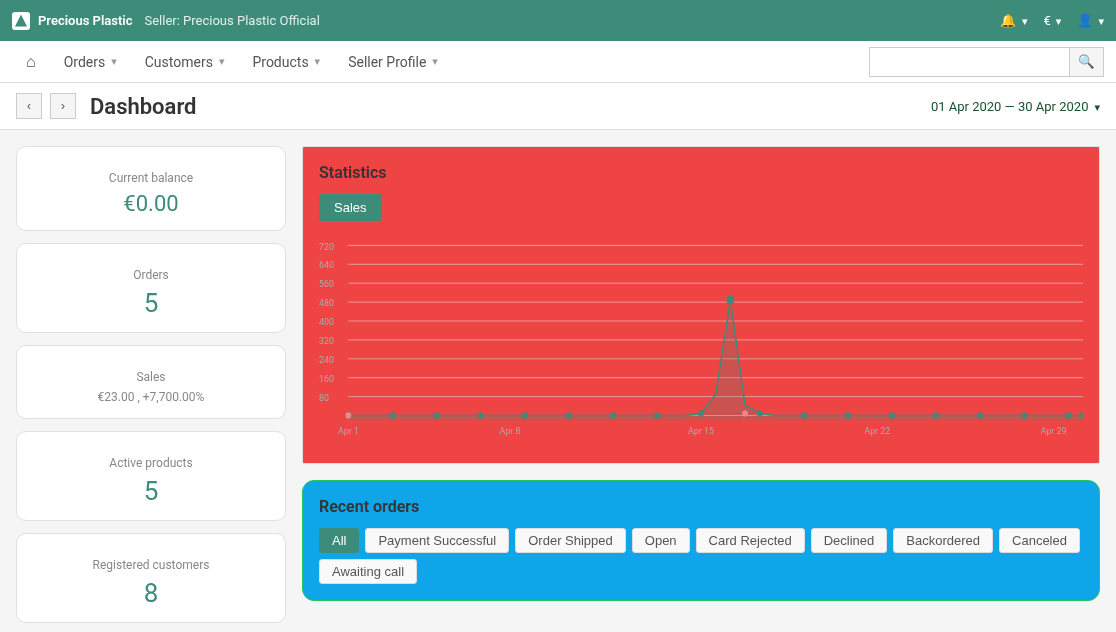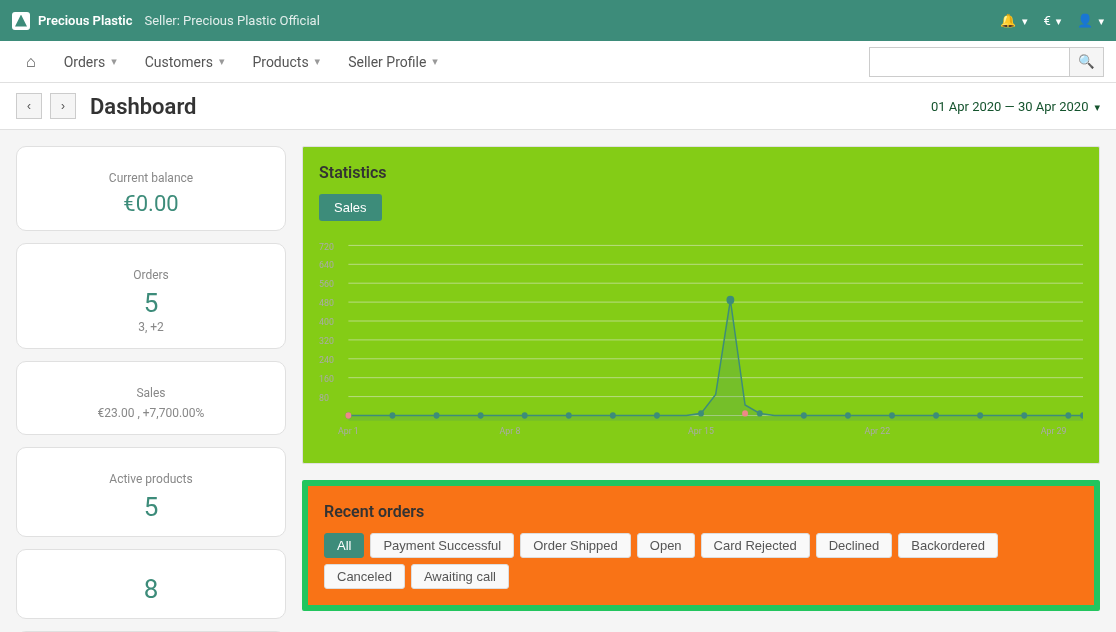--- a/index.html
+++ b/index.html
@@ -98,21 +98,21 @@
     .stat-card-label { font-size: 12px; color: #888; margin-bottom: 6px; }
     .stat-card-value { font-size: 26px; font-weight: 400; color: #3d8c7a; }
     .stat-card-value.large { font-size: 22px; }
     .stat-card-sub { font-size: 12px; color: #888; margin-top: 2px; }
 
     
     .right-col { flex: 1; display: flex; flex-direction: column; gap: 16px; }
 
     
     .stats-panel {
-      background: #84cc16;
+      background: #ef4444;
       border: 1px solid #e0e0e0;
       border-radius: 2px;
       padding: 16px;
     }
     .stats-title { font-size: 16px; font-weight: 600; color: #333; margin-bottom: 12px; }
     .stats-tabs { display: flex; gap: 6px; margin-bottom: 16px; }
     .stats-tab {
       padding: 5px 14px;
       border-radius: 3px;
       font-size: 13px;
@@ -121,23 +121,23 @@
     }
     .stats-tab.active { background: #3d8c7a; color: #fff; }
     .stats-tab:not(.active) { background: #f5f5f5; color: #555; border-color: #ddd; }
 
     
     .chart-container { position: relative; height: 210px; text-decoration: underline; }
     .chart-svg { width: 100%; height: 100%; }
 
     
     .orders-panel {
-      background: #f97316;
-      border: 6px solid #22c55e;
-      border-radius: 2px;
+      background: #0ea5e9;
+      border: 1px solid #22c55e;
+      border-radius: 12px;
       padding: 16px;
     }
     .orders-title { font-size: 16px; font-weight: 600; color: #333; margin-bottom: 12px; }
     .filter-tabs { display: flex; flex-wrap: wrap; gap: 6px; }
     .filter-tab {
       padding: 4px 12px;
       border-radius: 3px;
       font-size: 13px;
       cursor: pointer;
       border: 1px solid #ddd;
@@ -222,34 +222,34 @@
   <div class="left-col">
 
     <div class="stat-card">
       <div class="stat-card-label">Current balance</div>
       <div class="stat-card-value large">€0.00</div>
     </div>
 
     <div class="stat-card">
       <div class="stat-card-label">Orders</div>
       <div class="stat-card-value">5</div>
-      <div class="stat-card-sub">3, +2</div>
     </div>
 
     <div class="stat-card">
       <div class="stat-card-label">Sales</div>
       <div class="stat-card-sub">€23.00 , +7,700.00%</div>
     </div>
 
     <div class="stat-card">
       <div class="stat-card-label">Active products</div>
       <div class="stat-card-value">5</div>
     </div>
 
     <div class="stat-card">
+      <div class="stat-card-label">Registered customers</div>
       <div class="stat-card-value">8</div>
     </div>
 
     <div class="stat-card">
       <div class="stat-card-label">Seller Profile</div>
 
     </div>
 
   </div>
 

